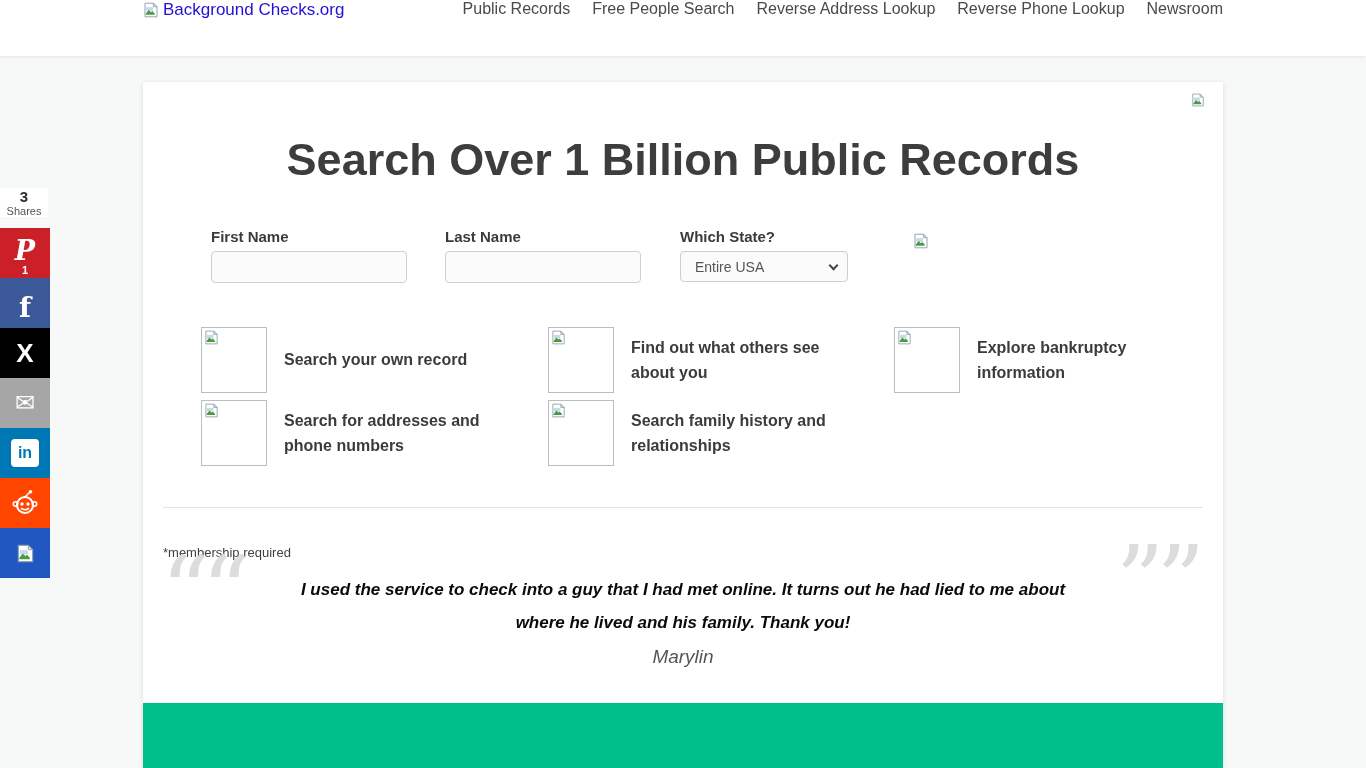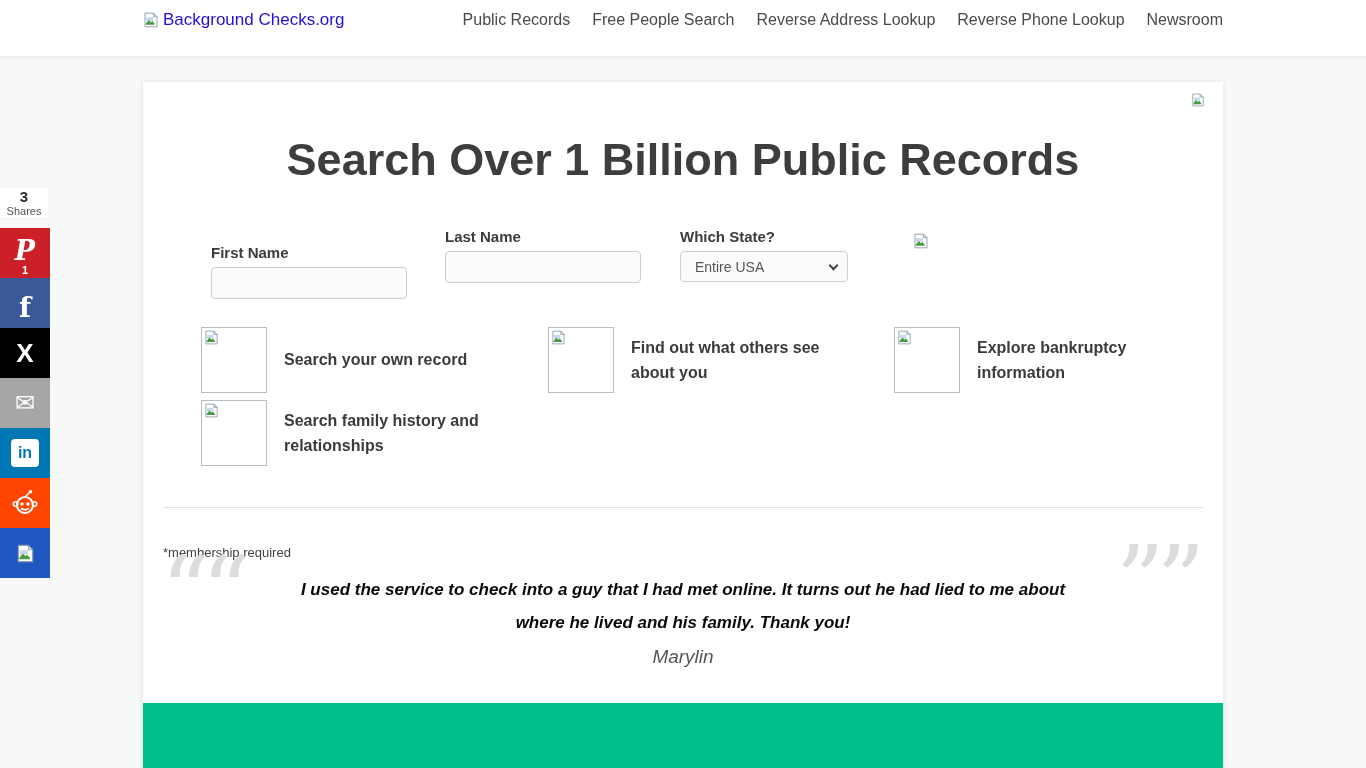--- a/index.html
+++ b/index.html
@@ -16,21 +16,21 @@
     background: #ffffff;
     box-shadow: 0 1px 3px rgba(0,0,0,0.08);
     position: relative;
     z-index: 5;
   }
   .header-inner {
     width: 1080px;
     margin: 0 auto;
     height: 39px;
     display: flex;
-    align-items: center;
+    align-items: flex-start;
     justify-content: space-between;
   }
   .logo {
     display: flex;
     align-items: center;
     gap: 4px;
     text-decoration: none;
     cursor: pointer;
   }
   .logo-text {
@@ -354,21 +354,21 @@
 </div>
 
 <div class="card-wrap">
   <div class="card">
     <svg class="card-corner-img" width="14" height="14">
         <use href="#broken-img"></use>
       </svg>
 
     <h1 class="hero-title">Search Over 1 Billion Public Records</h1>
 
-    <div class="fgroup" style="left:68px; top:146px;margin-top:16px;">
+    <div class="fgroup" style="left:68px; top:146px;">
       <label>First Name</label>
       <input class="text-input" type="text" style="">
     </div>
     <div class="fgroup" style="left:302px; top:146px;">
       <label>Last Name</label>
       <input class="text-input" type="text" style="">
     </div>
     <div class="fgroup" style="left:537px; top:146px;">
       <label>Which State?</label>
       <div class="select-wrap">
@@ -406,20 +406,28 @@
             </svg>
         </div>
         <div class="feature-label">Explore bankruptcy information</div>
       </div>
       <div class="feature">
         <div class="feature-imgbox">
           <svg width="15" height="15">
               <use href="#broken-img"></use>
             </svg>
         </div>
+        <div class="feature-label">Search for addresses and phone numbers</div>
+      </div>
+      <div class="feature">
+        <div class="feature-imgbox">
+          <svg width="15" height="15">
+              <use href="#broken-img"></use>
+            </svg>
+        </div>
         <div class="feature-label">Search family history and relationships</div>
       </div>
     </div>
 
     <div class="divider"></div>
 
     <div class="membership-note">*membership required</div>
     <div class="quote-open">““</div>
     <div class="quote-close">””</div>
     <div class="testimonial-quote">I used the service to check into a guy that I had met online. It turns out he had lied to me about where he lived and his family. Thank you!</div>

